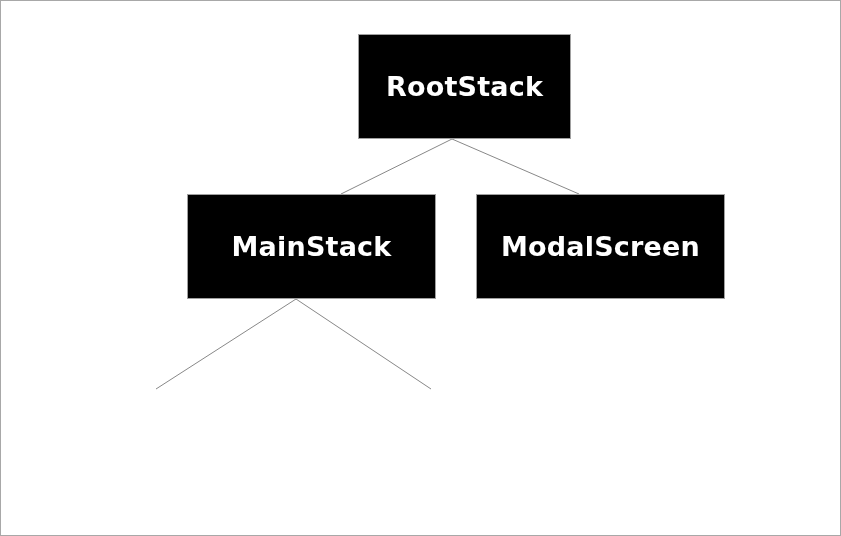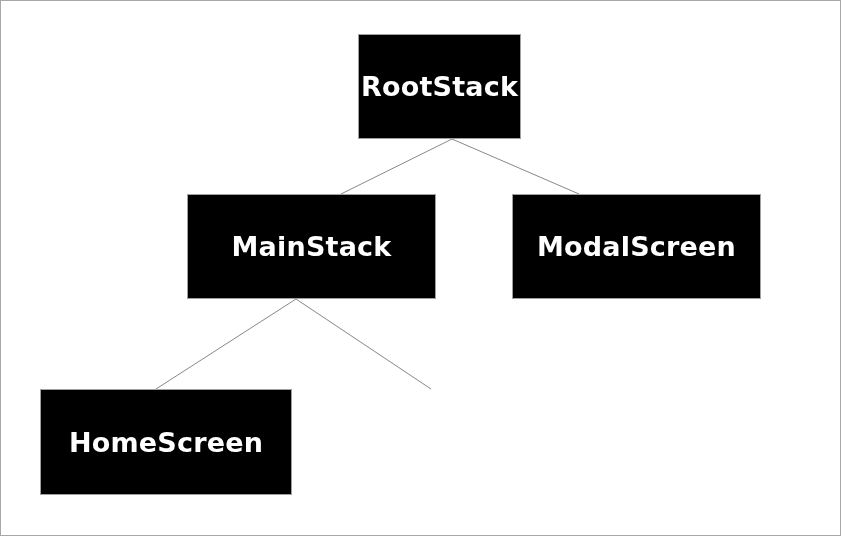--- a/index.html
+++ b/index.html
@@ -41,23 +41,23 @@
   }
   .node-label {
     color: #ffffff;
     font-weight: bold;
     font-size: 27px;
     line-height: 1;
     letter-spacing: 0.2px;
     white-space: nowrap;
     font-family: "DejaVu Sans", "Liberation Sans", sans-serif;
   }
-  #node-rootstack   { left: 357px; top: 33px;  width: 163px; height: 105px; }
+  #node-rootstack   { left: 357px; top: 33px;  width: 213px; height: 105px; }
   #node-mainstack   { left: 186px; top: 193px; width: 249px; height: 105px; }
-  #node-modalscreen { left: 475px; top: 193px; width: 249px; height: 105px; margin-left: 36px; }
+  #node-modalscreen { left: 475px; top: 193px; width: 249px; height: 105px; }
   #node-homescreen  { left: 39px;  top: 388px; width: 252px; height: 106px; }
   #node-detailsscreen { left: 329px; top: 388px; width: 252px; height: 106px; }
 </style>
 </head>
 <body>
 
 <div id="diagram-canvas">
 
   <svg id="edge-layer" viewBox="0 0 841 536" width="841" height="536" xmlns="http://www.w3.org/2000/svg">
     <line x1="451" y1="138" x2="340" y2="193" stroke="#888888" stroke-width="1" shape-rendering="geometricPrecision"></line>
@@ -71,18 +71,15 @@
   </div>
 
   <div class="node" id="node-mainstack">
     <span class="node-label">MainStack</span>
   </div>
 
   <div class="node" id="node-modalscreen">
     <span class="node-label">ModalScreen</span>
   </div>
 
-  <div class="node" id="node-homescreen">
-    <span class="node-label">HomeScreen</span>
-  </div>
 
 
 </div>
 
 </body></html>

